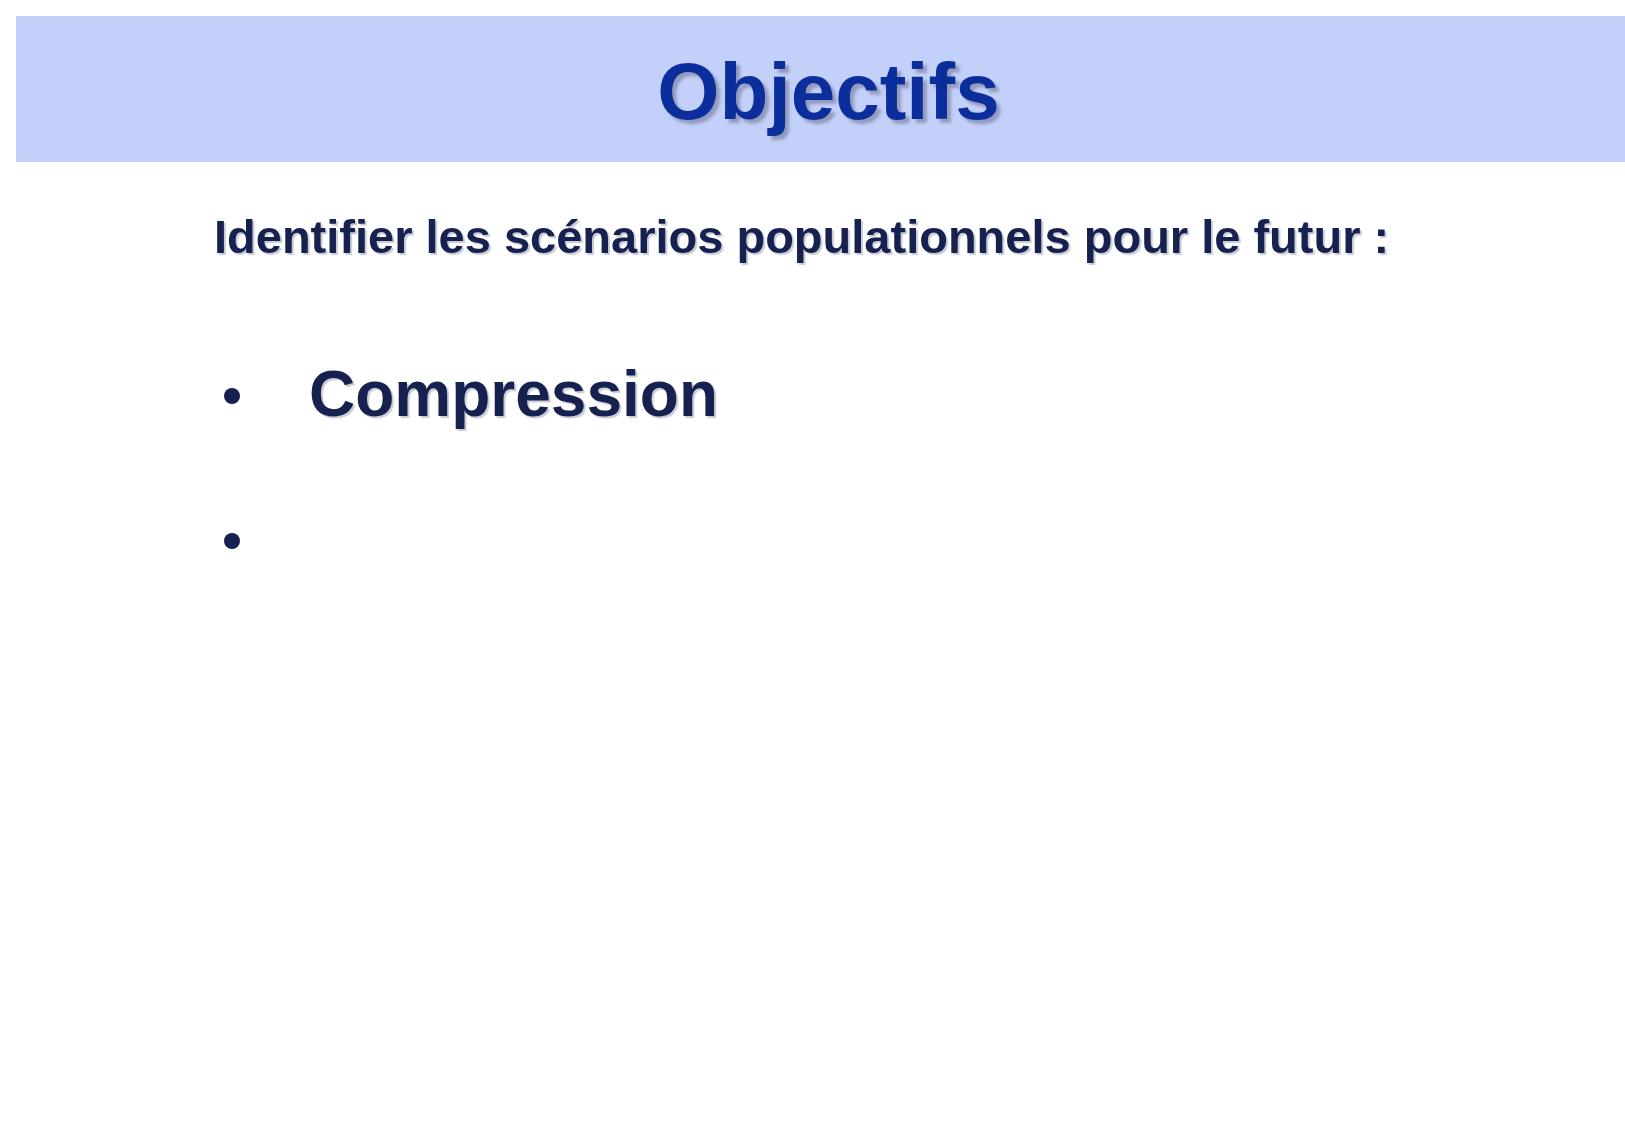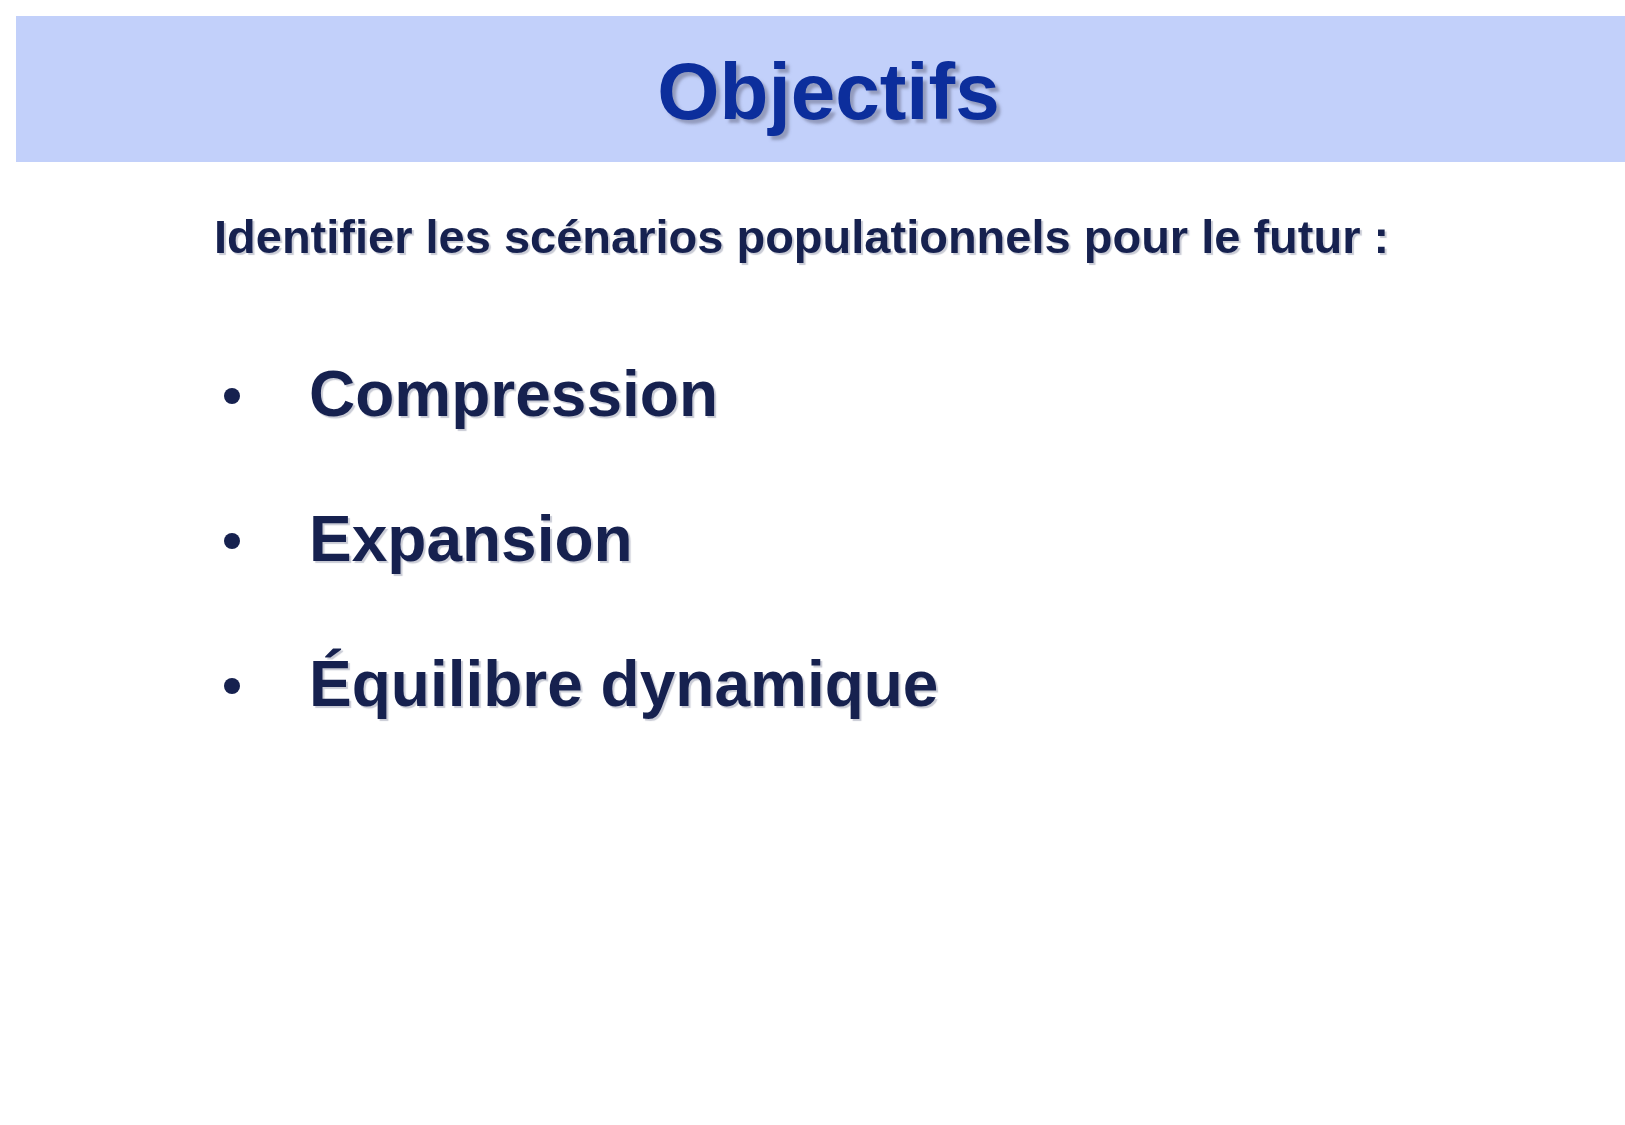--- a/index.html
+++ b/index.html
@@ -109,23 +109,18 @@
 
     <p class="intro">Identifier les scénarios populationnels pour le futur :</p>
 
     <ul class="bullets">
       <li class="bullet-item">
         <span class="dot"></span>
         <span class="bullet-text">Compression</span>
       </li>
       <li class="bullet-item">
         <span class="dot"></span>
-        <span class="bullet-text">Expansion</span>
-      </li>
-      <li class="bullet-item">
-        <span class="dot"></span>
-        <span class="bullet-text">Équilibre dynamique</span>
       </li>
     </ul>
 
   </main>
 
 </div>
 
 </body></html>

